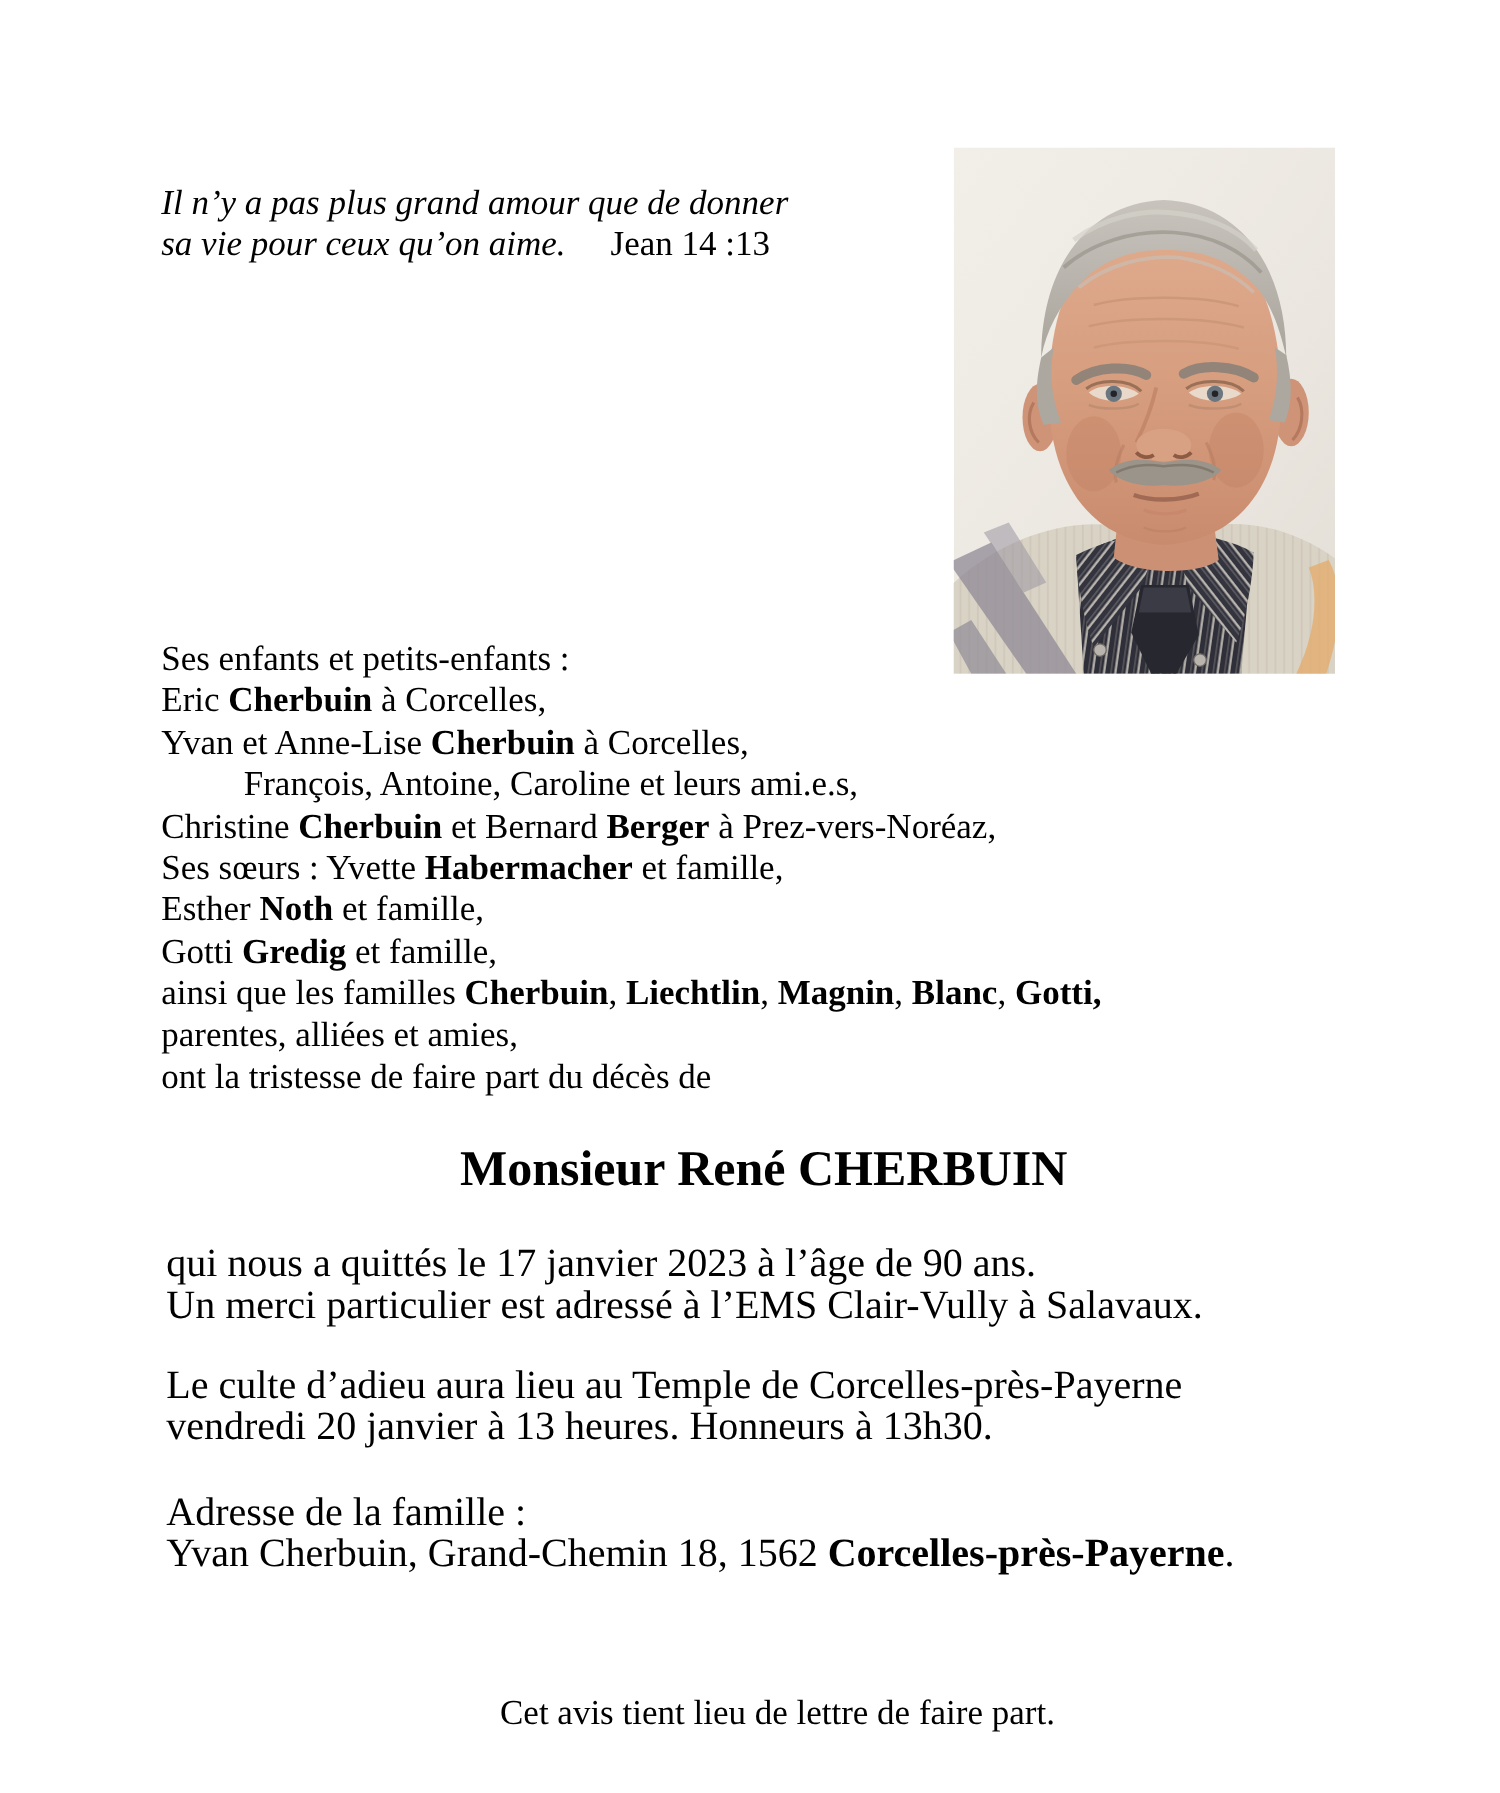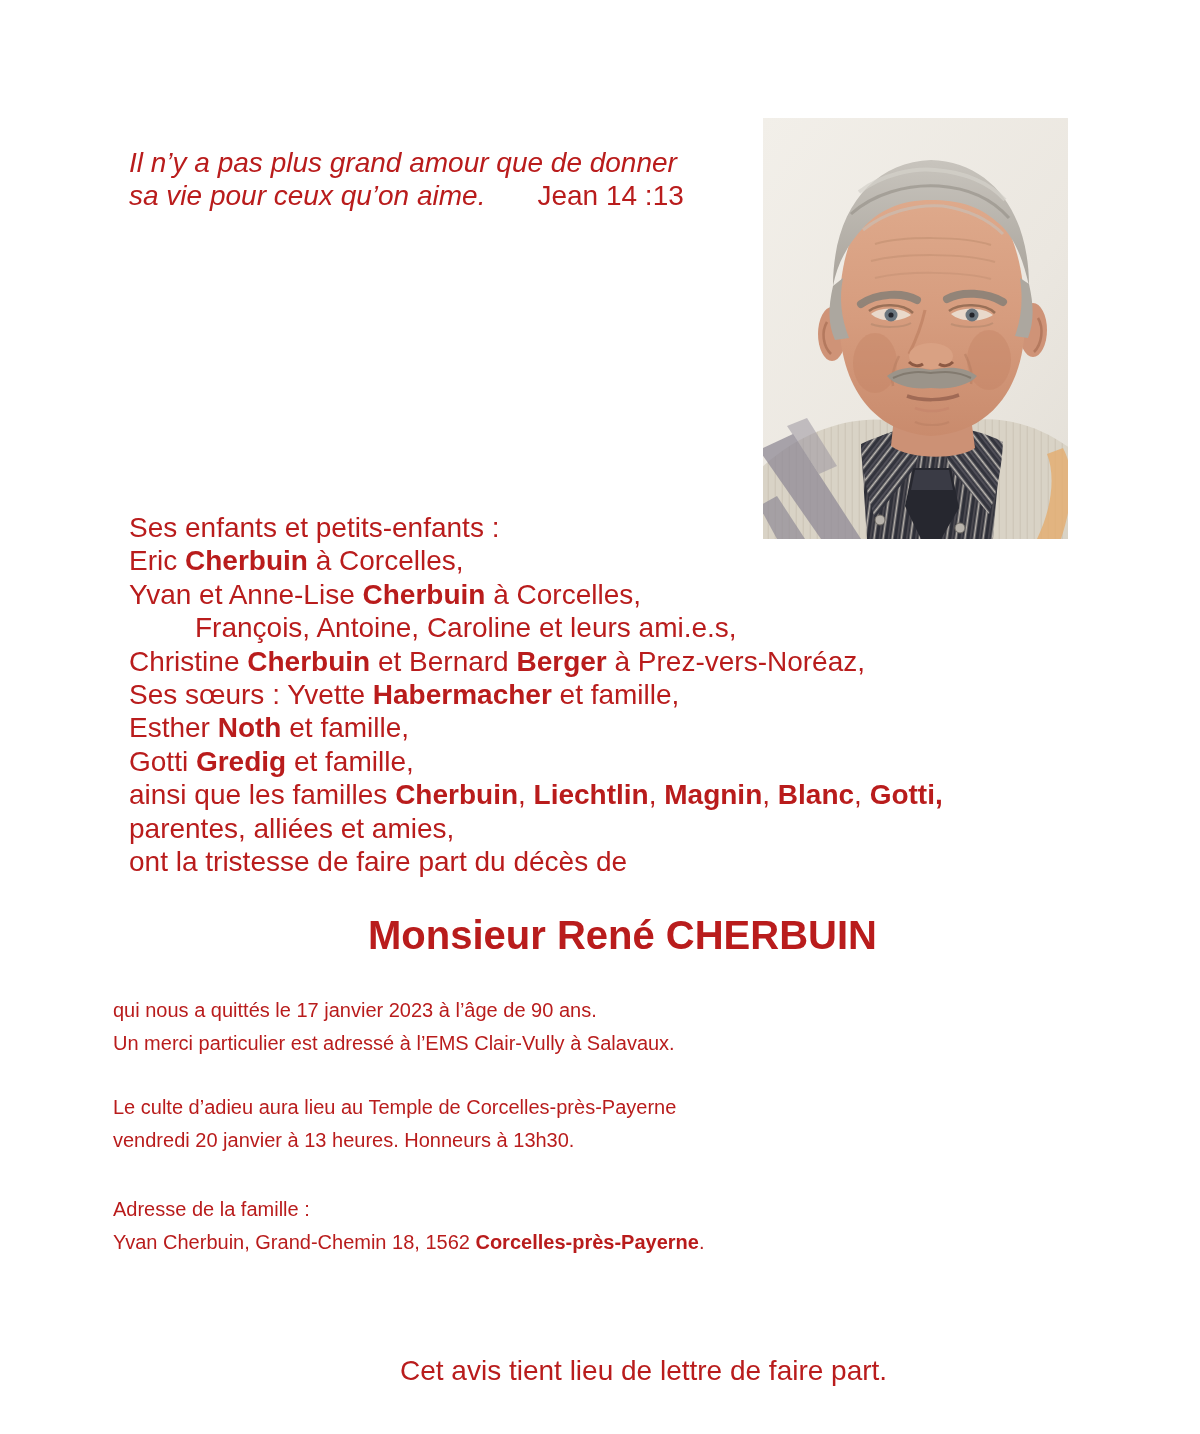--- a/index.html
+++ b/index.html
@@ -1,38 +1,38 @@
 <!DOCTYPE html>
 <html lang="fr"><head>
 <meta charset="utf-8">
 <style>
   html, body { margin: 0; padding: 0; background: #ffffff; }
   .page {
     position: relative;
     width: 1068px;
     height: 1434px;
     background: #ffffff;
-    font-family: Liberation Sans, sans-serif;
-    color: #b91c1c;
+    font-family: Liberation Serif, serif;
+    color: #000000;
     overflow: hidden;
   }
   
   .quote {
     position: absolute;
     left: 129px;
     top: 146px;
     font-size: 28px;
     line-height: 33px;
     font-style: italic;
     white-space: nowrap;
   }
   .quote .ref {
     font-style: normal;
     display: inline-block;
-    margin-left: 52px;
+    margin-left: 36px;
   }
   
   .photo {
     position: absolute;
     left: 763px;
     top: 118px;
     width: 325px;
     height: 421px;
   }
   .photo svg { display: block; width: 100%; height: 100%; }
@@ -53,22 +53,22 @@
     top: 912px;
     font-size: 40px;
     line-height: 46px;
     font-weight: bold;
     white-space: nowrap;
     text-align: center;
   }
   
   .para {
     position: absolute;
-    left: 113px;
-    font-size: 20px;
+    left: 133px;
+    font-size: 32px;
     line-height: 33.4px;
     white-space: nowrap;
   }
   .p-death   { top: 994px; }
   .p-service { top: 1091px; }
   .p-address { top: 1193px; }
   .closing {
     position: absolute;
     left: 400px;
     top: 1354px;

